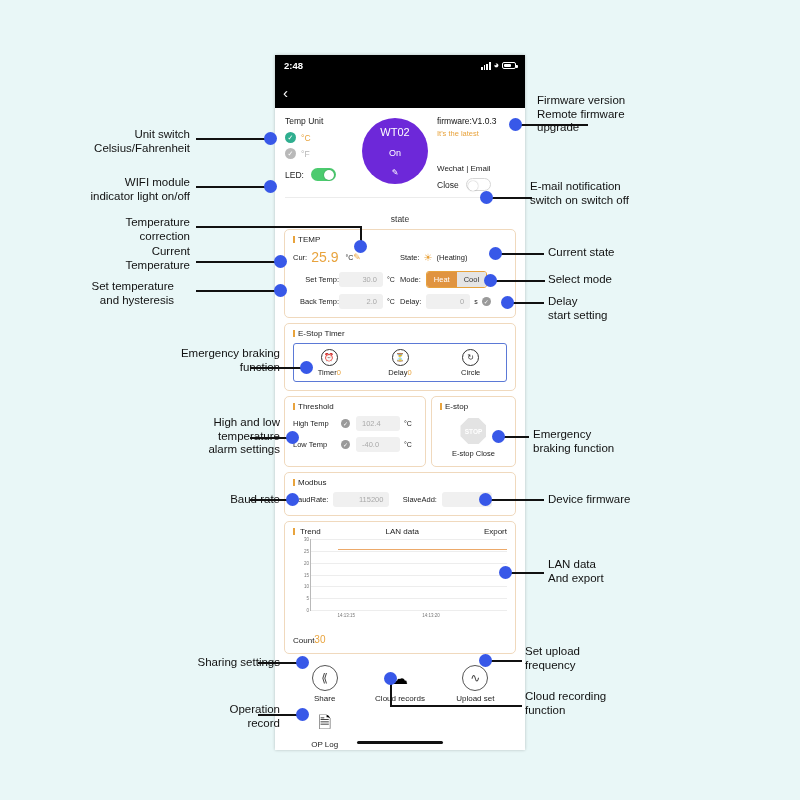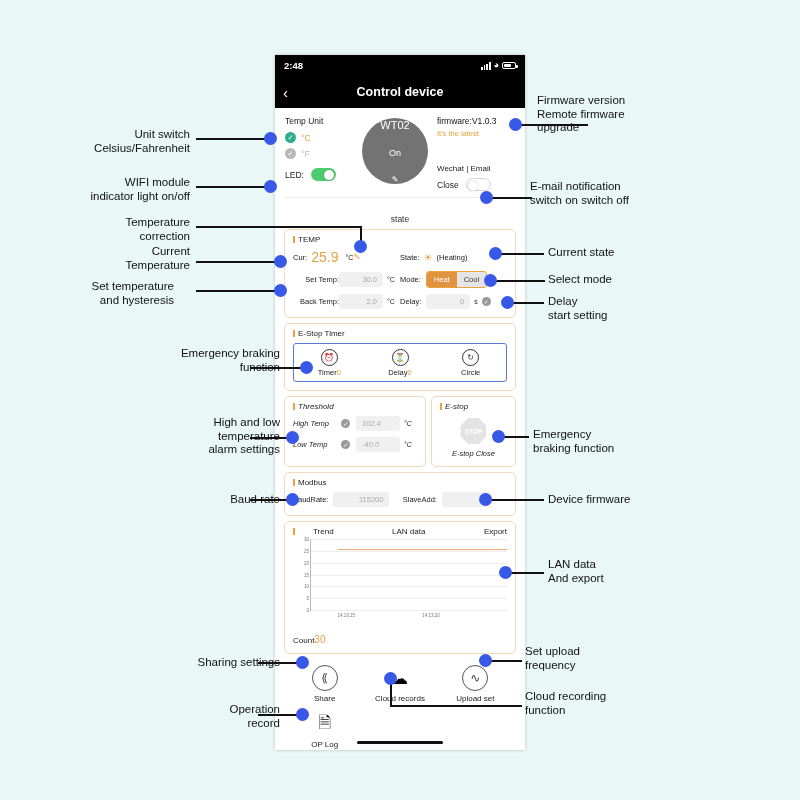--- a/index.html
+++ b/index.html
@@ -64,23 +64,23 @@
   .led-lbl { font-size: 8.5px; color: #222; }
   .toggle { width: 25px; height: 13px; border-radius: 7px; position: relative; }
   .toggle.on { background: #4ccb6f; }
   .toggle.off { background: #fff; border: 1px solid #d6d6d6; }
   .toggle .knob { position: absolute; top: 1.5px; width: 10px; height: 10px;
                   border-radius: 50%; background: #fff; box-shadow: 0 0 1.5px rgba(0,0,0,.35); }
   .toggle.on .knob { right: 1.5px; }
   .toggle.off .knob { left: 1.5px; }
 
   .devcircle {
-    width: 66px; height: 66px; border-radius: 50%; background: #737373;
+    width: 66px; height: 66px; border-radius: 50%; background: #6d28d9;
     color: #fff; display: flex; flex-direction: column; align-items: center;
-    justify-content: center; gap: 17px;
+    justify-content: center; gap: 10px;
   }
   .devcircle .dname { font-size: 11px; }
   .devcircle .dstate { font-size: 9px; }
   .devcircle .dedit { font-size: 8px; }
 
   .fw { font-size: 8.5px; color: #111; }
   .fw2 { font-size: 7.5px; color: #e8a33d; margin-top: 3px; }
   .wechat { font-size: 8px; color: #222; margin-top: 26px; }
   .closerow { display: flex; align-items: center; gap: 7px; margin-top: 5px; }
   .closerow span { font-size: 8.5px; color: #222; }
@@ -116,33 +116,33 @@
   
   .estop-box { border: 1px solid #5b79d6; border-radius: 3px; display: flex;
                padding: 5px 0 4px 0; }
   .estop-item { flex: 1; display: flex; flex-direction: column; align-items: center; gap: 2px; }
   .circ-icon { width: 17px; height: 17px; border-radius: 50%; border: 1.2px solid #333;
                display: flex; align-items: center; justify-content: center; font-size: 8px; color:#333;}
   .ei-label { font-size: 7.5px; color: #222; }
   .ei-label b { color: #e8a33d; font-weight: normal; }
 
   
-  .tworow { display: flex; margin: 5px 9px; gap: 5px; font-style: italic; }
+  .tworow { display: flex; margin: 5px 9px; gap: 5px; }
   .tworow .card { margin: 0; }
   .card.thresh { flex: 1.85; }
   .card.estopc { flex: 1; text-align: center; }
   .stopsign { width: 26px; height: 26px; background: #e3e3e3; color: #fff;
               font-size: 6.5px; font-weight: bold; display:flex; align-items:center;
               justify-content:center; margin: 7px auto 5px auto;
               clip-path: polygon(30% 0,70% 0,100% 30%,100% 70%,70% 100%,30% 100%,0 70%,0 30%); }
   .estop-cap { font-size: 7.5px; color: #222; }
 
   
   .chart-head { display: flex; align-items: center; font-size: 8px; color: #222; margin-bottom: 3px;}
-  .chart-head .ttl { padding-left: 20px; position: relative; }
+  .chart-head .ttl { padding-left: 7px; position: relative; }
   .chart-head .ttl::before{content:"";position:absolute;left:0;top:1px;bottom:1px;width:2px;background:#e8a33d;}
   .chart-head .mid { flex: 1; text-align: center; }
   .plot { position: relative; height: 72px; margin-left: 17px; border-left: 1px solid #b9b9b9;
           border-bottom: 1px solid #b9b9b9; }
   .gline { position: absolute; left: 0; right: 0; height: 1px; background: #ededed; }
   .ytick { position: absolute; right: 100%; transform: translateY(-50%);
            font-size: 4.5px; color: #777; padding-right: 2px; }
   .series { position: absolute; height: 1.2px; background: #eca96a; }
   .xlabels { position: relative; height: 10px; margin-left: 17px; }
   .xlabels span { position: absolute; font-size: 4.5px; color: #777; top: 2px; }
@@ -186,21 +186,20 @@
           </span>
         <span class="wifi">◕</span>
         <span class="batt">
             <i></i>
           </span>
       </span>
     </div>
 
     <div class="navbar">
       <span class="back">‹</span>
-      <span class="title">Control device</span>
     </div>
 
     <div class="screen">
 
       <div class="toppanel">
         <div class="tp-left">
           <div class="tp-label">Temp Unit</div>
           <div class="unit-row">
             <span class="radio on">✓</span>
             <span class="unit-txt">°C</span>

